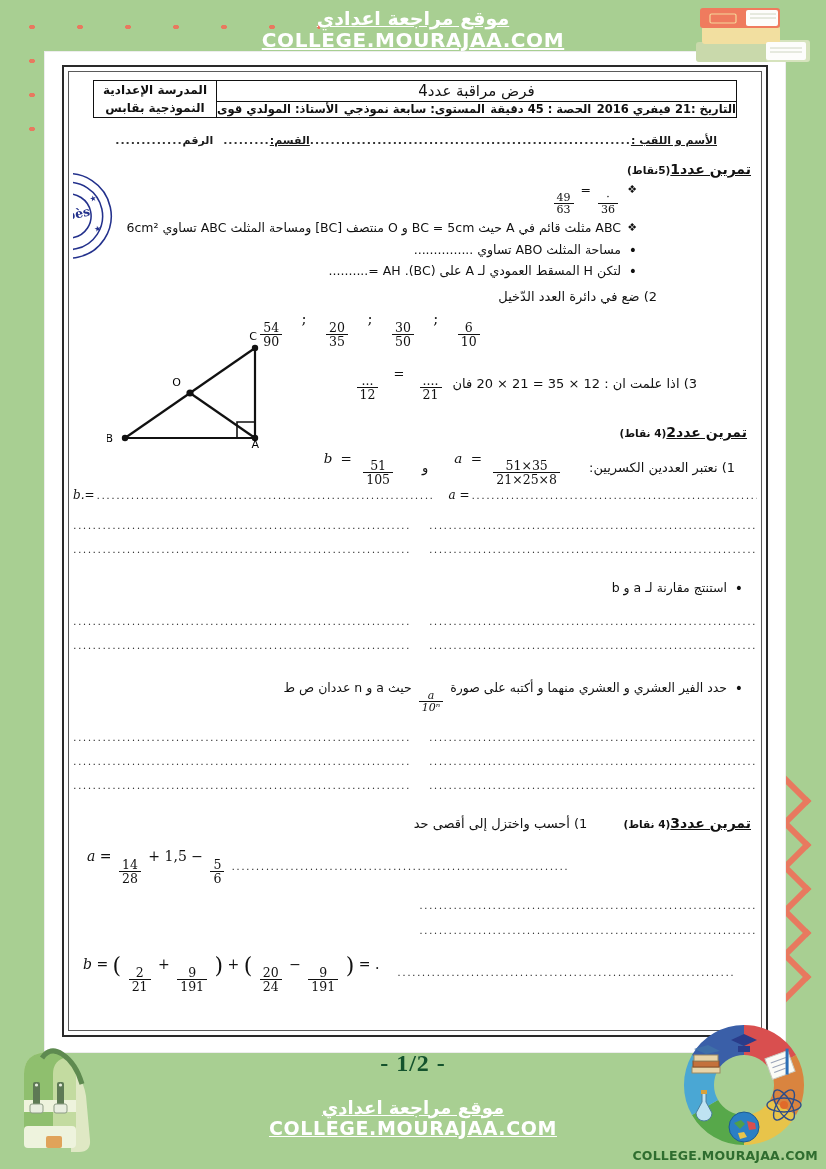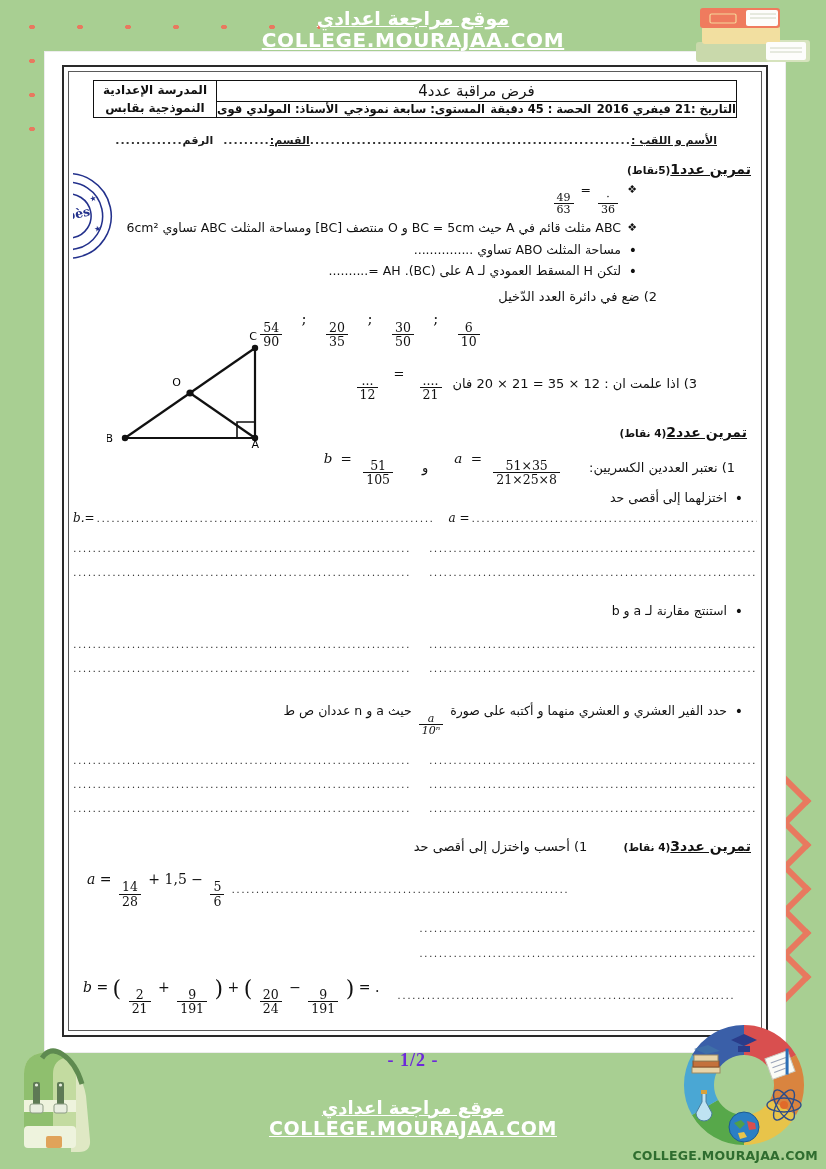--- a/index.html
+++ b/index.html
@@ -119,21 +119,21 @@
   .two-col .c{flex:1}
   .two-col .c .dd{margin:11px 0}
 
   .ans-row{display:flex;direction:ltr;gap:14px;align-items:baseline;font-size:12px;margin-top:4px}
   .ans-row .c{flex:1;display:flex;align-items:baseline;gap:2px}
   .ans-row .c .lab{font-family:"DejaVu Serif","Liberation Serif",serif;font-style:italic}
   .ans-row .c .dd{flex:1}
 
   .pagenum{
     position:absolute;left:50%;transform:translateX(-50%);bottom:-6px;
-    color:#6d28d9;font-size:18px;font-weight:bold;font-family:"Liberation Serif",serif;
+    color:#14532d;font-size:24px;font-weight:bold;font-family:"Liberation Serif",serif;
     letter-spacing:1px;z-index:7;
   }
   .e3-head{display:flex;direction:rtl;align-items:baseline;gap:36px;justify-content:flex-start;margin:10px 6px 0 0}
 </style>
 </head>
 <body>
 
 <div class="bg-dots"></div>
 
 <div class="chev-col">
@@ -388,23 +388,20 @@
       <span style="direction:ltr;font-family:'DejaVu Serif',serif;font-size:13.5px">
         <span class="mono-i">b</span>
         <span style="margin:0 4px">=</span>
         <span class="frac big">
               <span class="num">51</span>
               <span class="den">105</span>
             </span>
       </span>
     </div>
 
-    <ul class="bl" style="margin-right:14px">
-      <li>اختزلهما إلى أقصى حد</li>
-    </ul>
 
     <div class="ans-row" style="margin:2px 0 0 0">
       <div class="c">
         <span class="lab">b.=</span>
         <span class="dd">.....................................................................</span>
       </div>
       <div class="c">
         <span class="lab">a =</span>
         <span class="dd">.....................................................................</span>
       </div>

